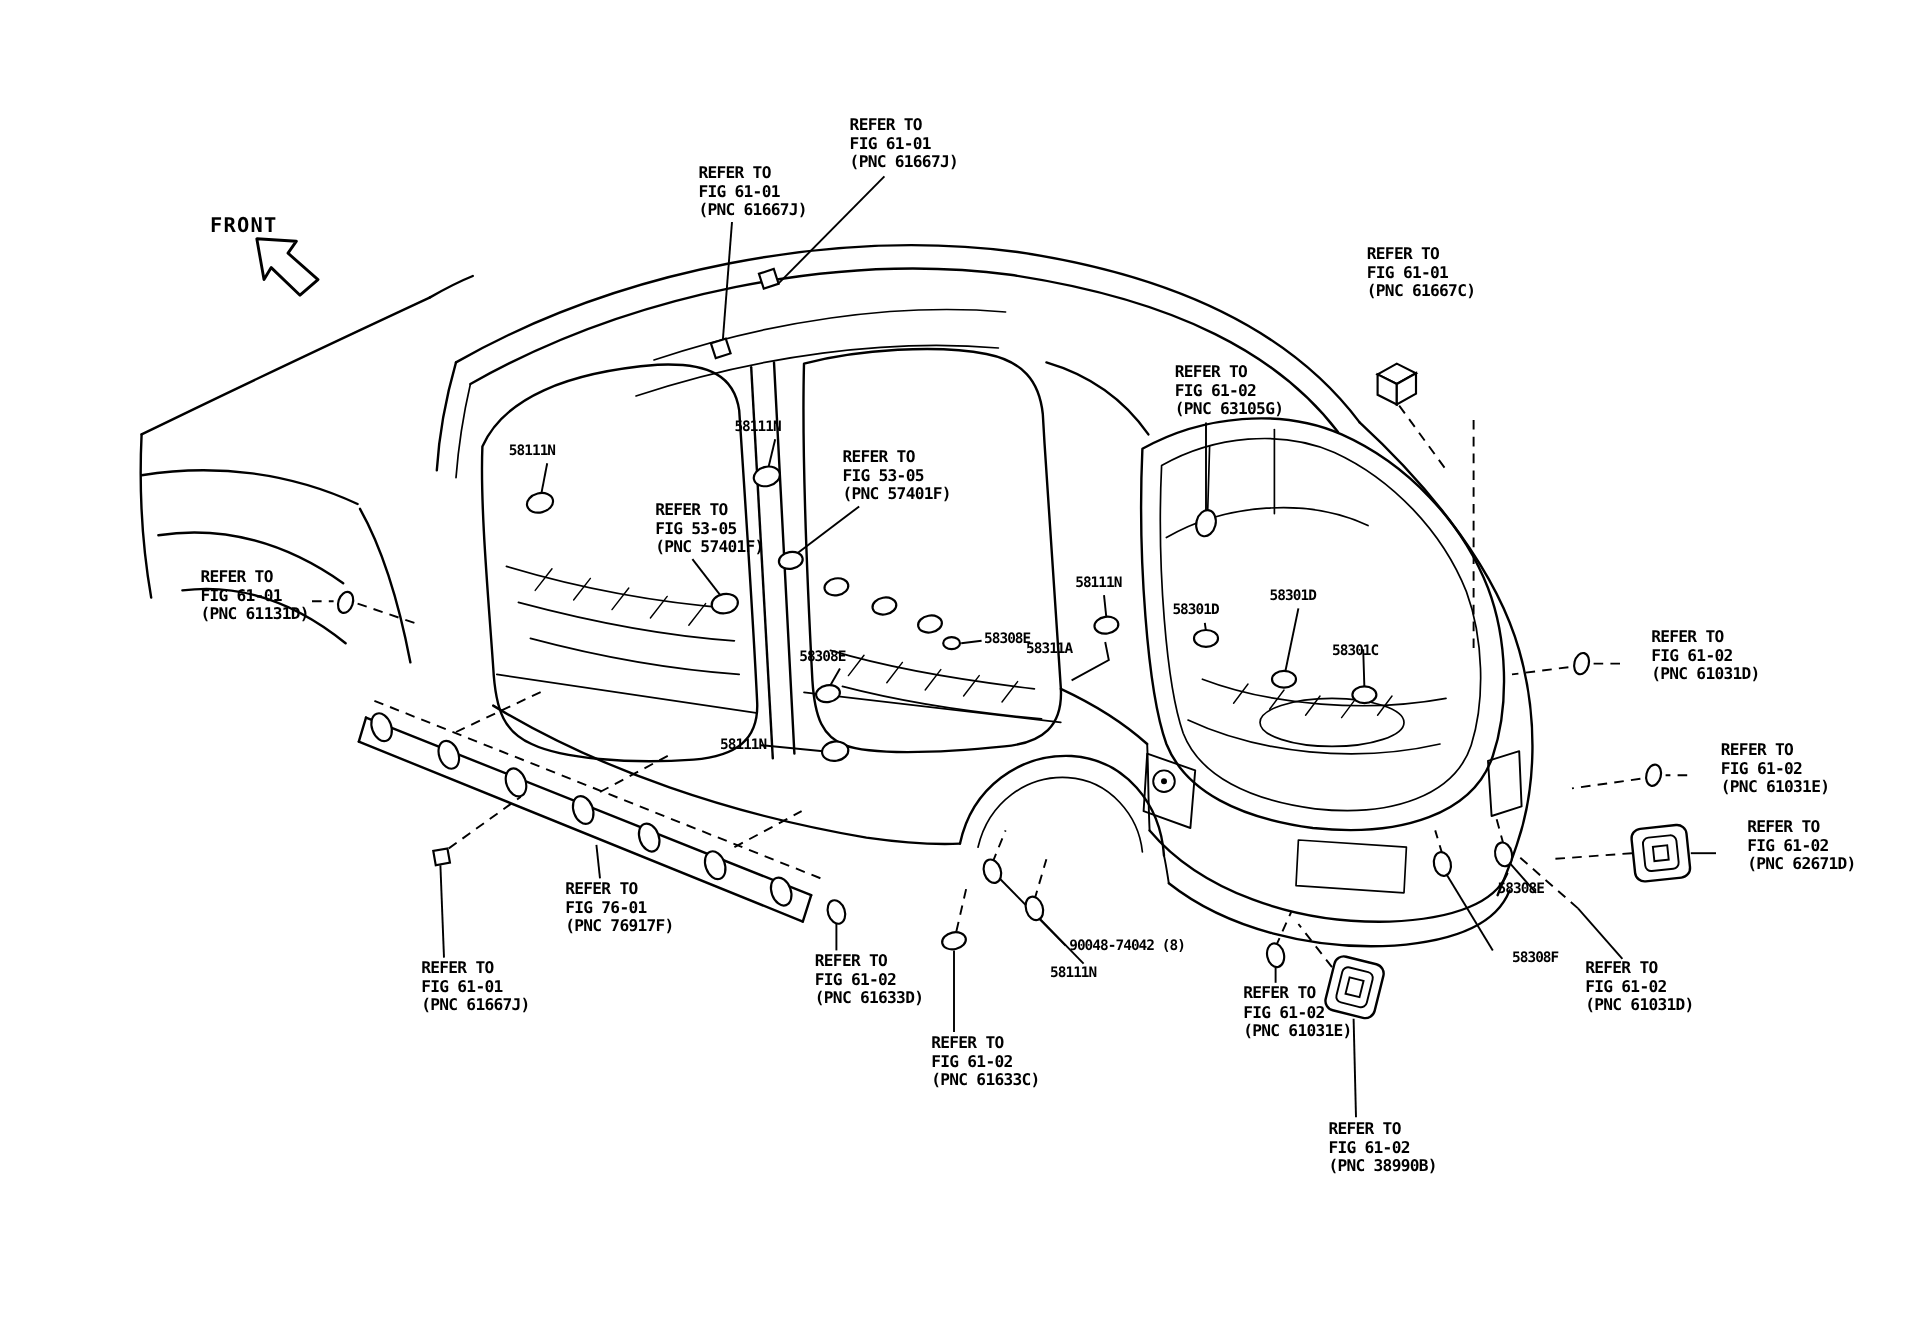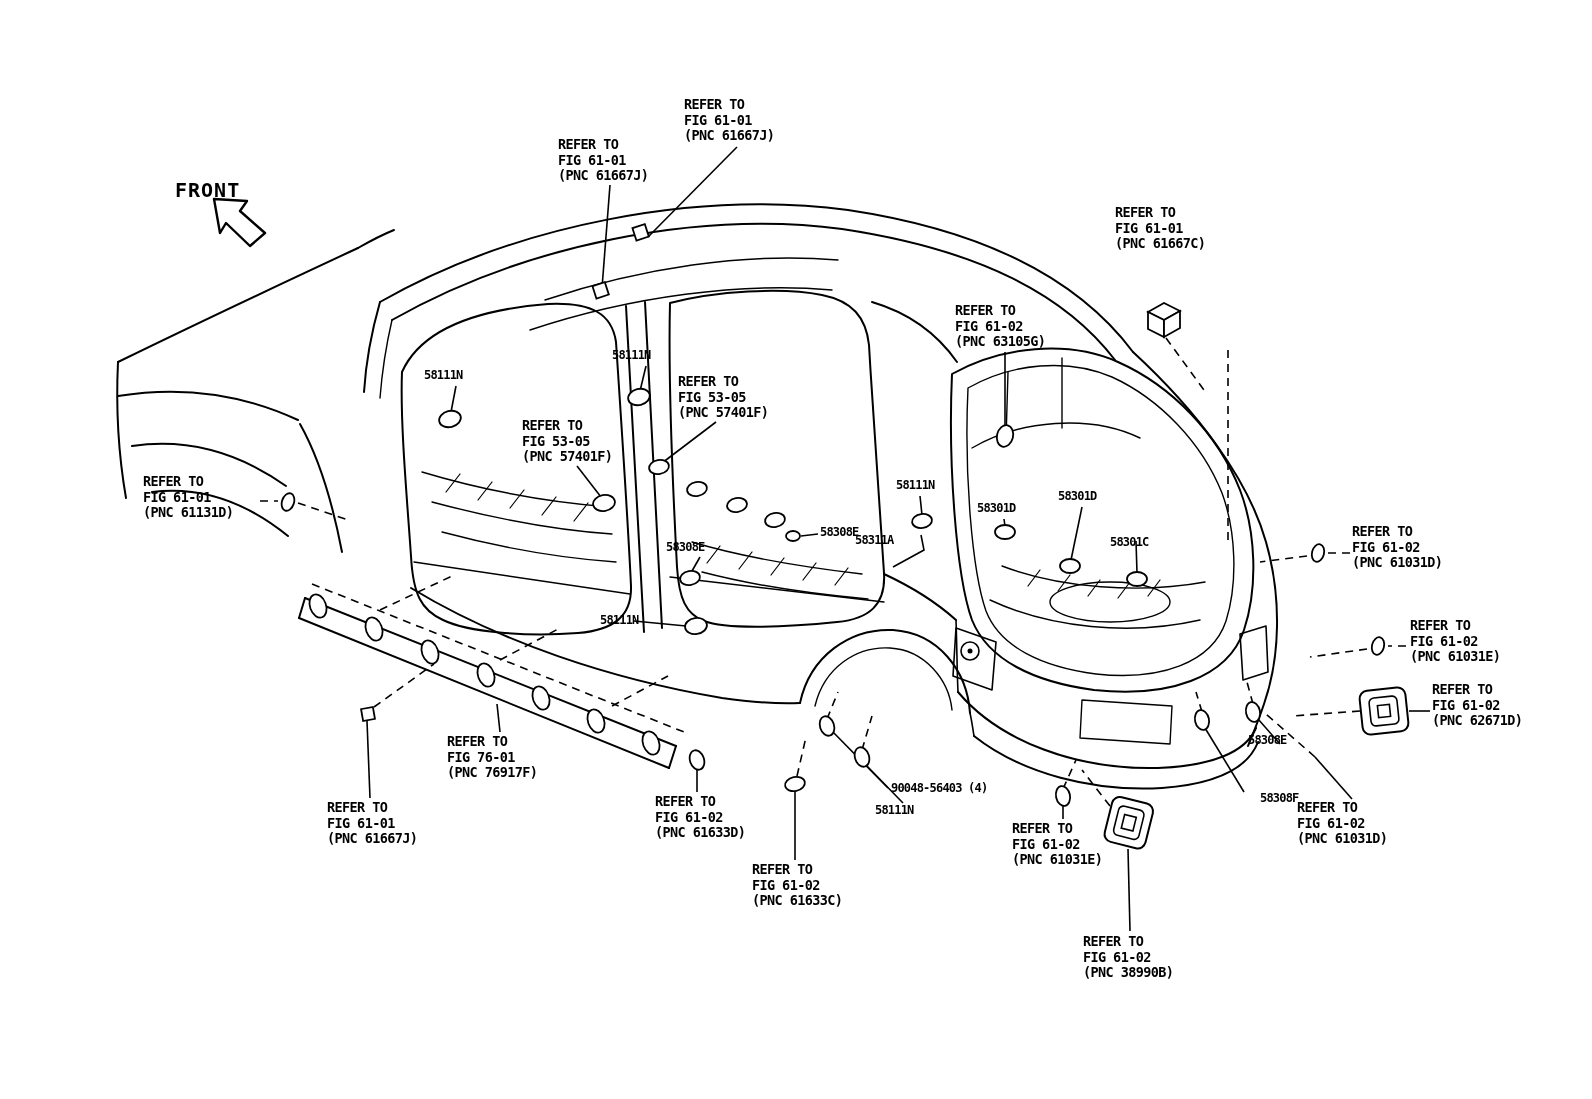--- a/index.html
+++ b/index.html
@@ -4,23 +4,23 @@
 <style>
   html,body{margin:0;padding:0;background:#ffffff;}
   .canvas{
     position:relative;width:1592px;height:1099px;background:#fff;
     font-family:"DejaVu Sans Mono","Liberation Mono",monospace;
     overflow:hidden;color:#000;
   }
   svg{position:absolute;left:0;top:0;}
   .lbl{position:absolute;font-weight:bold;white-space:nowrap;color:#000;}
   .ref{font-size:13.5px;line-height:15.5px;letter-spacing:-0.6px;}
-  .ref span{display:block;}
+  .ref span{display:block;margin-left:24px;}
   .part{font-size:12px;letter-spacing:-0.8px;}
-  .front{font-size:20px;letter-spacing:1px;}
+  .front{font-size:17px;letter-spacing:1px;}
   .fig{font-size:20px;letter-spacing:0;margin-top:32px;}
 </style>
 </head>
 <body>
 
 <div class="canvas">
 
   <svg width="1592" height="1099" viewBox="0 0 1592 1099">
 
     <g stroke="#000" fill="none" stroke-width="2.4" stroke-linejoin="round">
@@ -308,19 +308,19 @@
   <div class="lbl part" style="left:424px;top:368px">58111N</div>
   <div class="lbl part" style="left:896px;top:478px">58111N</div>
   <div class="lbl part" style="left:977px;top:501px">58301D</div>
   <div class="lbl part" style="left:1058px;top:489px">58301D</div>
   <div class="lbl part" style="left:1110px;top:535px">58301C</div>
   <div class="lbl part" style="left:820px;top:525px">58308E</div>
   <div class="lbl part" style="left:666px;top:540px">58308E</div>
   <div class="lbl part" style="left:855px;top:533px">58311A</div>
   <div class="lbl part" style="left:600px;top:613px">58111N</div>
   <div class="lbl part" style="left:1248px;top:733px">58308E</div>
-  <div class="lbl part" style="left:891px;top:781px">90048-56403 (4)</div>
+  <div class="lbl part" style="left:891px;top:781px">90048-74042 (8)</div>
   <div class="lbl part" style="left:875px;top:803px">58111N</div>
   <div class="lbl part" style="left:1260px;top:791px">58308F</div>
 
   <div class="lbl fig" style="left:1460px;top:1072px">580925-D</div>
 
 </div>
 
 </body></html>

